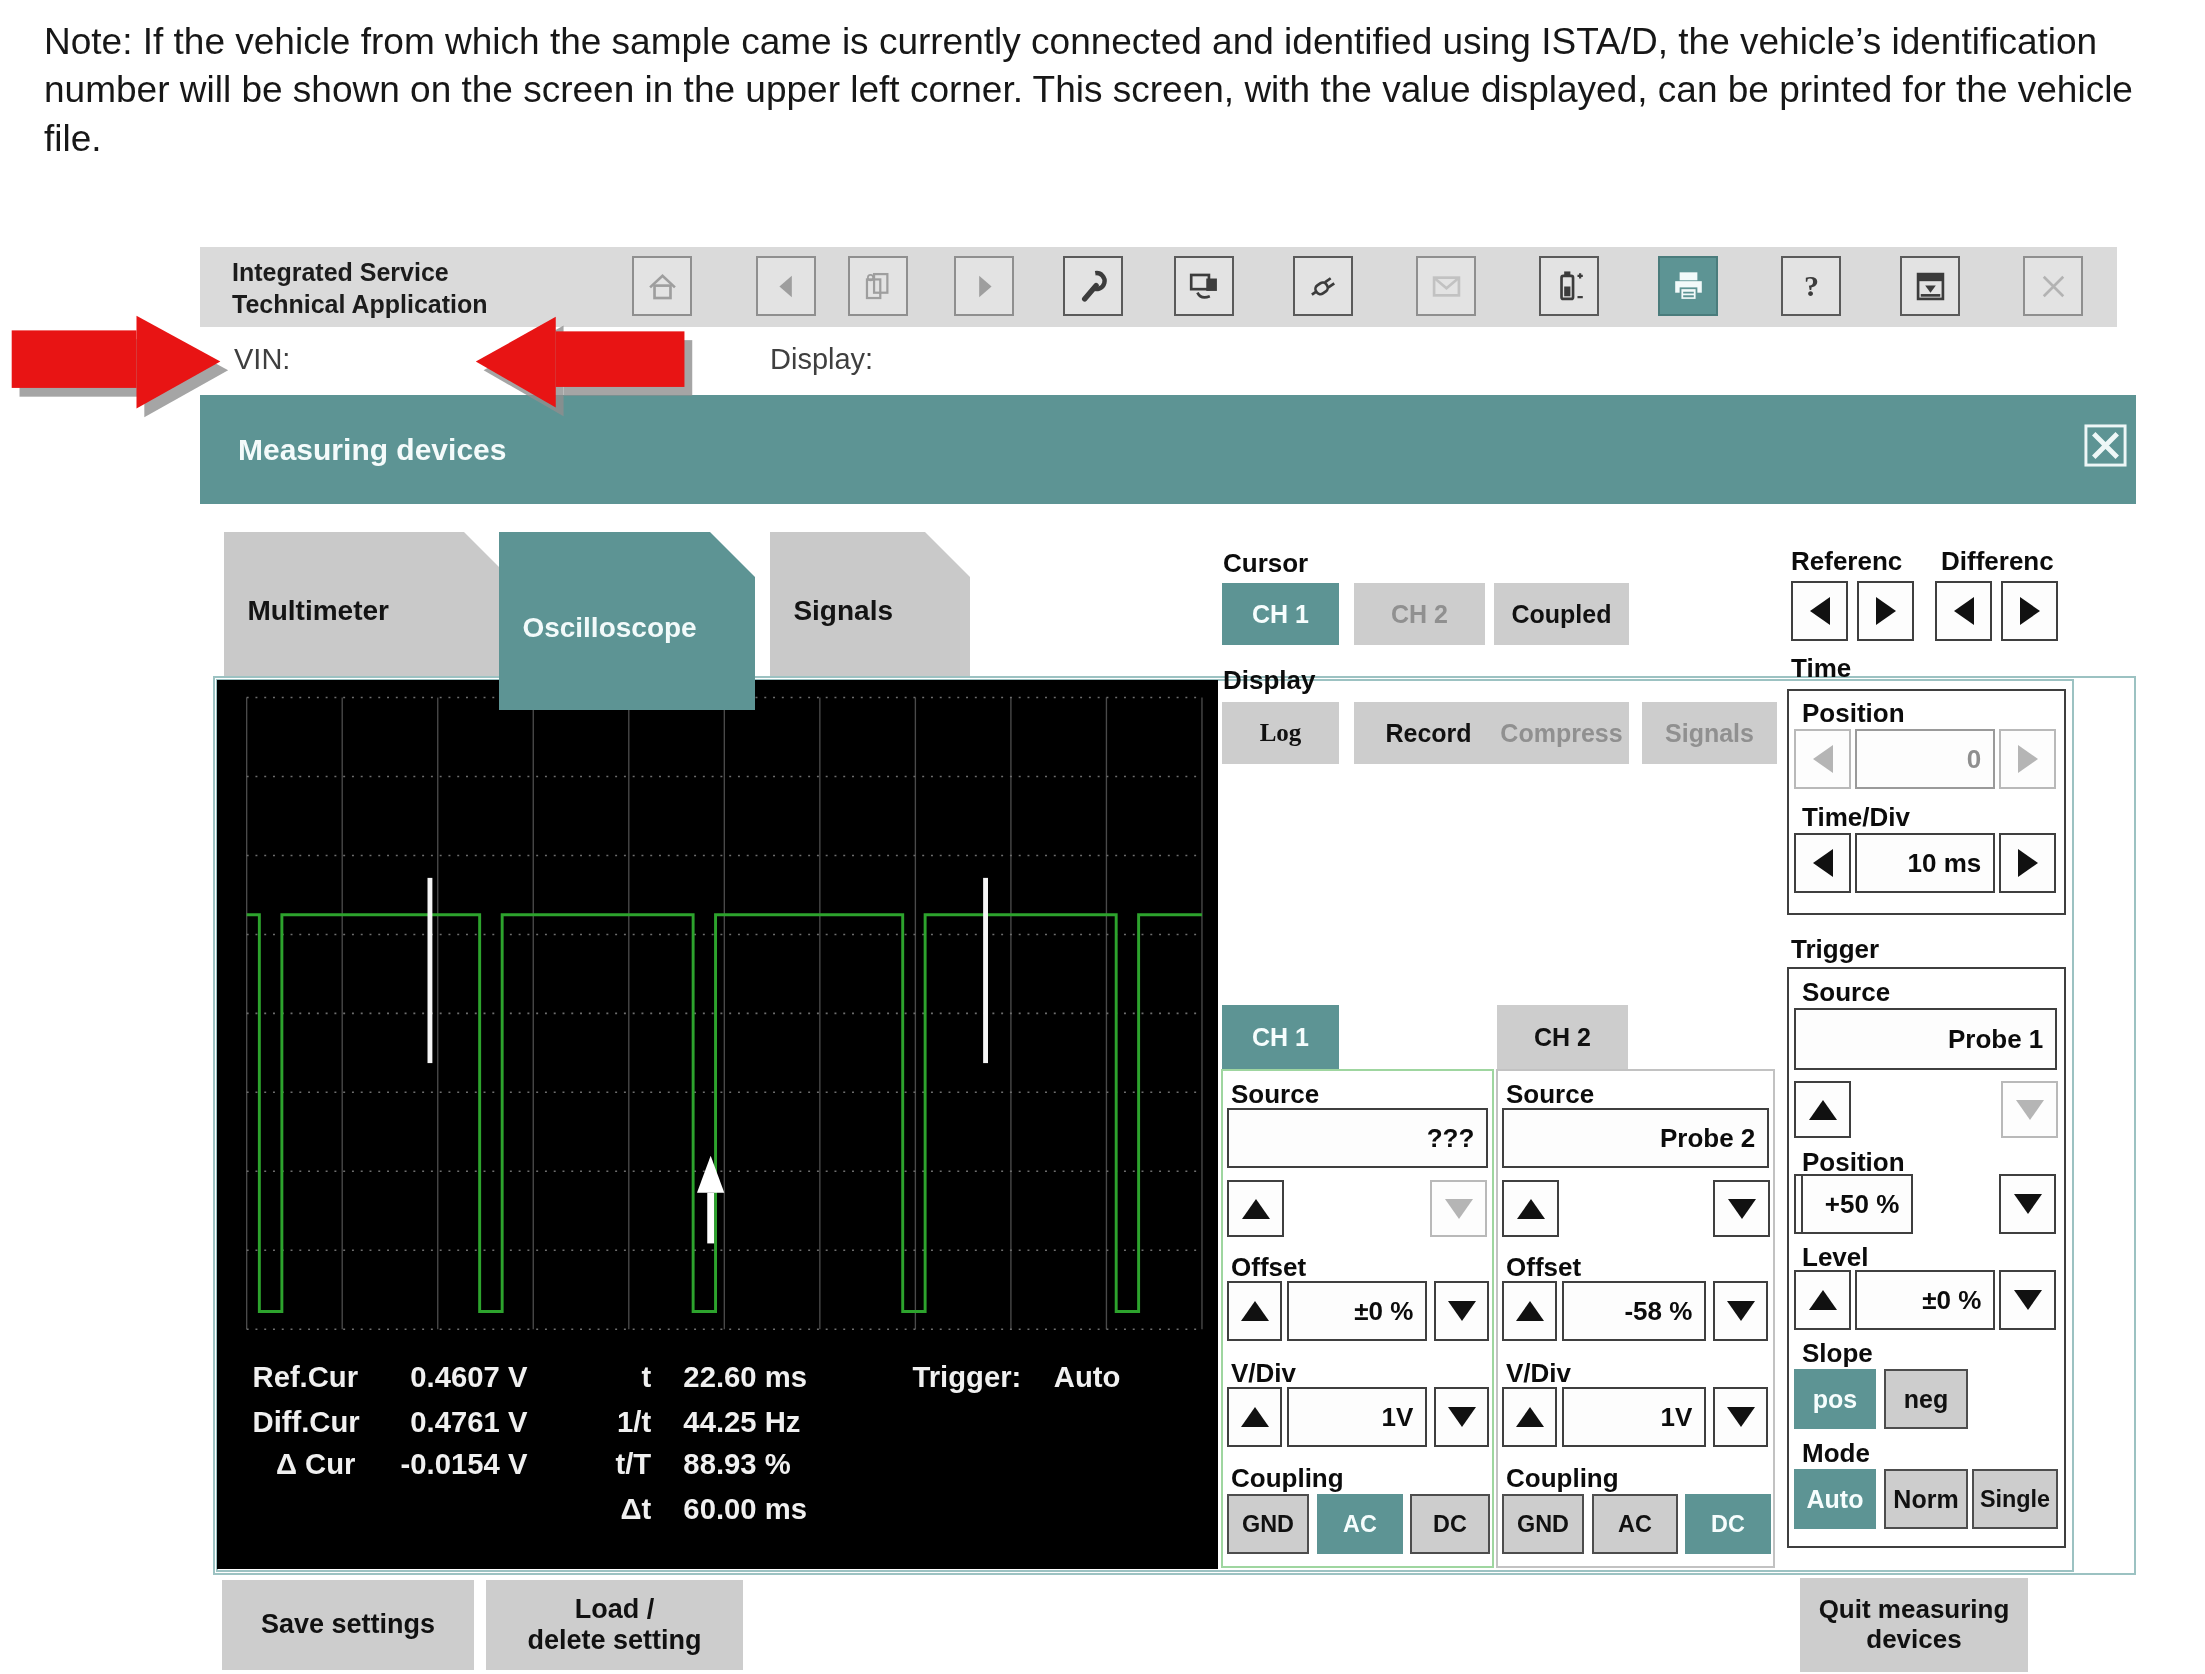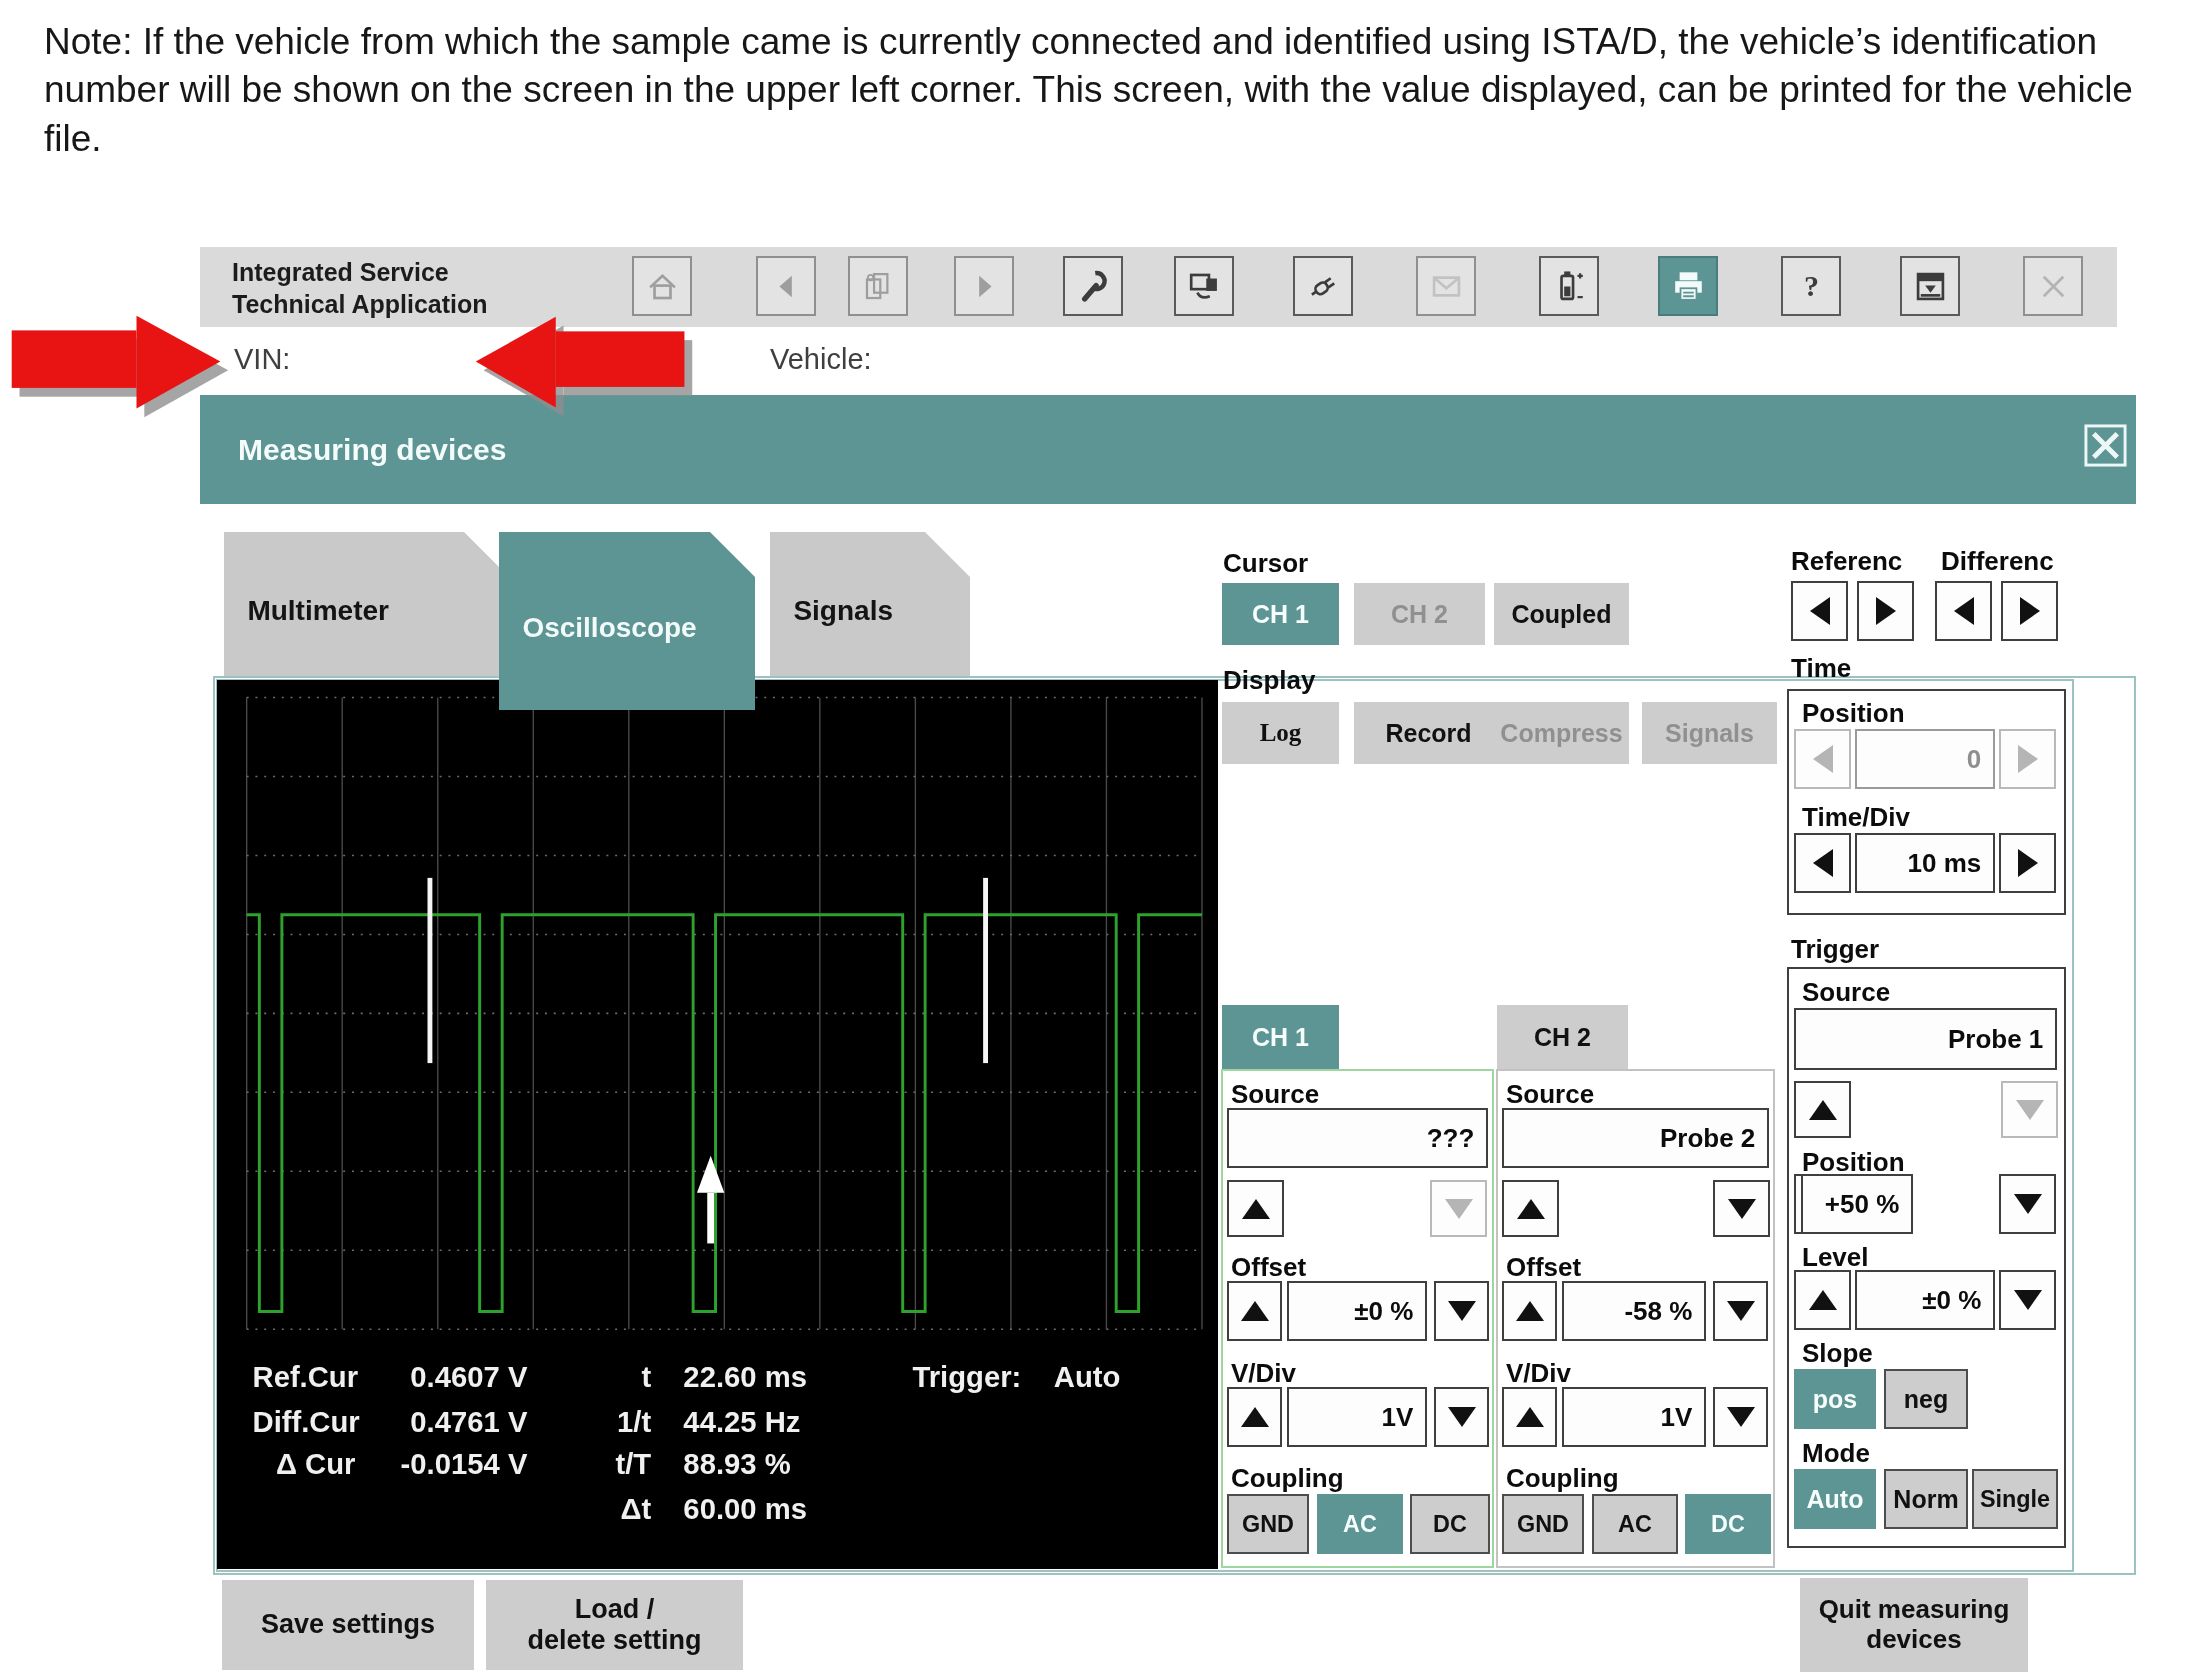--- a/index.html
+++ b/index.html
@@ -173,21 +173,21 @@
     </svg>
 </div>
 <div class="abs tb-btn" style="left:2023px;">
   <svg width="39" height="39" viewBox="0 0 44 44">
       <path d="M11 11 L33 33 M33 11 L11 33" stroke="#b3b3b3" stroke-width="3"></path>
     </svg>
 </div>
 
 <div class="abs vin-row"></div>
 <div class="abs vin-label" style="left:234px;">VIN:</div>
-<div class="abs vin-label" style="left:770px;">Vehicle:</div>
+<div class="abs vin-label" style="left:770px;">Display:</div>
 
 <svg class="abs" style="left:0;top:304px;z-index:50;" width="702" height="122" viewBox="0 0 720 125">
   <g fill="#8f8f8f" opacity="0.8" transform="translate(8,9)">
     <rect x="12" y="27" width="128" height="59"></rect>
     <polygon points="140,12 226,59 140,107"></polygon>
     <polygon points="488,59 570,13 570,106"></polygon>
     <rect x="570" y="28" width="132" height="57"></rect>
   </g>
   <g fill="#e81414">
     <rect x="12" y="27" width="128" height="59"></rect>

